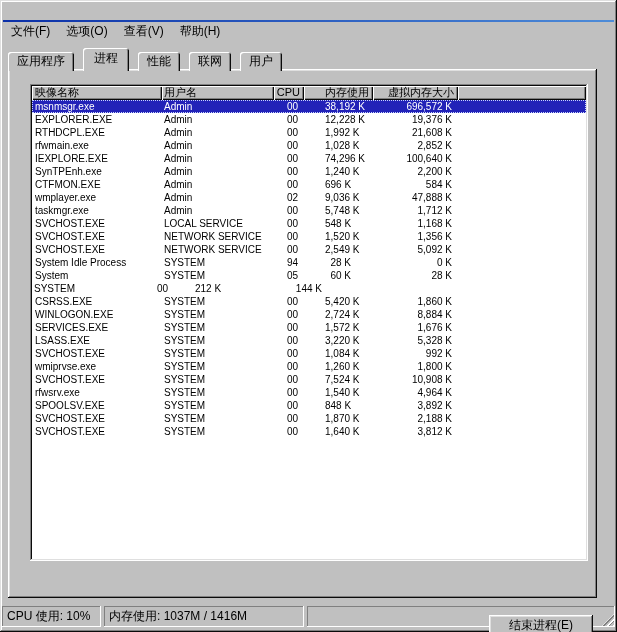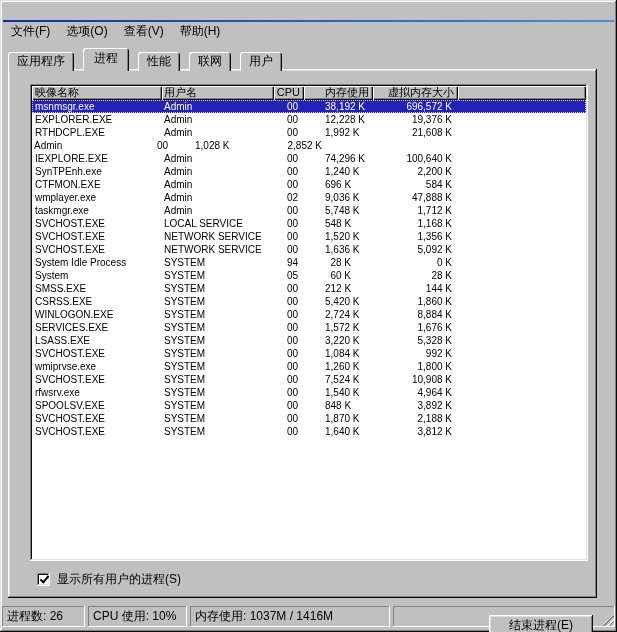--- a/index.html
+++ b/index.html
@@ -147,20 +147,21 @@
               <span class="cell c4">19,376 K</span>
             </div>
             <div class="row">
               <span class="cell c0">RTHDCPL.EXE</span>
               <span class="cell c1">Admin</span>
               <span class="cell c2">00</span>
               <span class="cell c3">1,992 K</span>
               <span class="cell c4">21,608 K</span>
             </div>
             <div class="row">
+              <span class="cell c0">rfwmain.exe</span>
               <span class="cell c1">Admin</span>
               <span class="cell c2">00</span>
               <span class="cell c3">1,028 K</span>
               <span class="cell c4">2,852 K</span>
             </div>
             <div class="row">
               <span class="cell c0">IEXPLORE.EXE</span>
               <span class="cell c1">Admin</span>
               <span class="cell c2">00</span>
               <span class="cell c3">74,296 K</span>
@@ -205,39 +206,38 @@
               <span class="cell c0">SVCHOST.EXE</span>
               <span class="cell c1">NETWORK SERVICE</span>
               <span class="cell c2">00</span>
               <span class="cell c3">1,520 K</span>
               <span class="cell c4">1,356 K</span>
             </div>
             <div class="row">
               <span class="cell c0">SVCHOST.EXE</span>
               <span class="cell c1">NETWORK SERVICE</span>
               <span class="cell c2">00</span>
-              <span class="cell c3">1,636 K</span>
+              <span class="cell c3">2,549 K</span>
               <span class="cell c4">5,092 K</span>
             </div>
             <div class="row">
               <span class="cell c0">System Idle Process</span>
               <span class="cell c1">SYSTEM</span>
               <span class="cell c2">94</span>
               <span class="cell c3">28 K</span>
               <span class="cell c4">0 K</span>
             </div>
             <div class="row">
               <span class="cell c0">System</span>
               <span class="cell c1">SYSTEM</span>
               <span class="cell c2">05</span>
               <span class="cell c3">60 K</span>
               <span class="cell c4">28 K</span>
             </div>
             <div class="row">
-              <span class="cell c0">SMSS.EXE</span>
               <span class="cell c1">SYSTEM</span>
               <span class="cell c2">00</span>
               <span class="cell c3">212 K</span>
               <span class="cell c4">144 K</span>
             </div>
             <div class="row">
               <span class="cell c0">CSRSS.EXE</span>
               <span class="cell c1">SYSTEM</span>
               <span class="cell c2">00</span>
               <span class="cell c3">5,420 K</span>
@@ -310,31 +310,26 @@
               <span class="cell c0">SVCHOST.EXE</span>
               <span class="cell c1">SYSTEM</span>
               <span class="cell c2">00</span>
               <span class="cell c3">1,640 K</span>
               <span class="cell c4">3,812 K</span>
             </div>
           </div>
       </div>
     </div>
 
-    <div class="footer-check">
-      <span class="checkbox checked"></span>
-      <span class="check-label">显示所有用户的进程(S)</span>
-    </div>
 
     <div class="end-btn">结束进程(E)</div>
 
   </div>
 
   <div class="statusbar">
-    <span class="spanel sp0">进程数: 26</span>
     <span class="spanel sp1">CPU 使用: 10%</span>
     <span class="spanel sp2">内存使用: 1037M / 1416M</span>
     <span class="spanel sp3">
       <span class="grip"></span>
     </span>
   </div>
 
 </div>
 
 </body></html>

